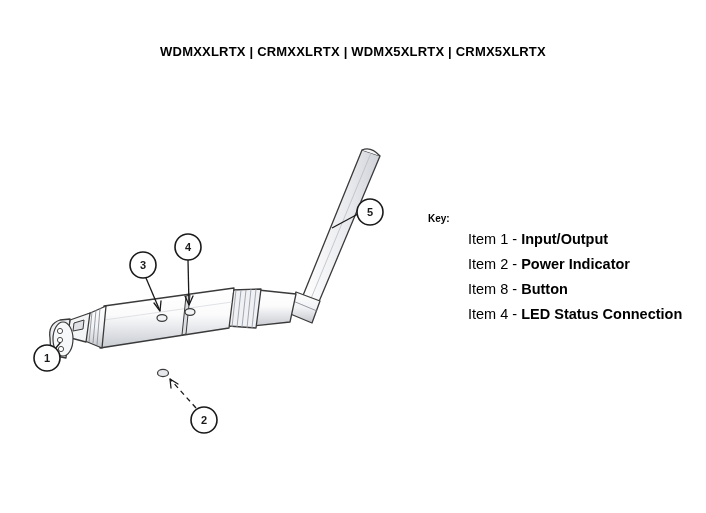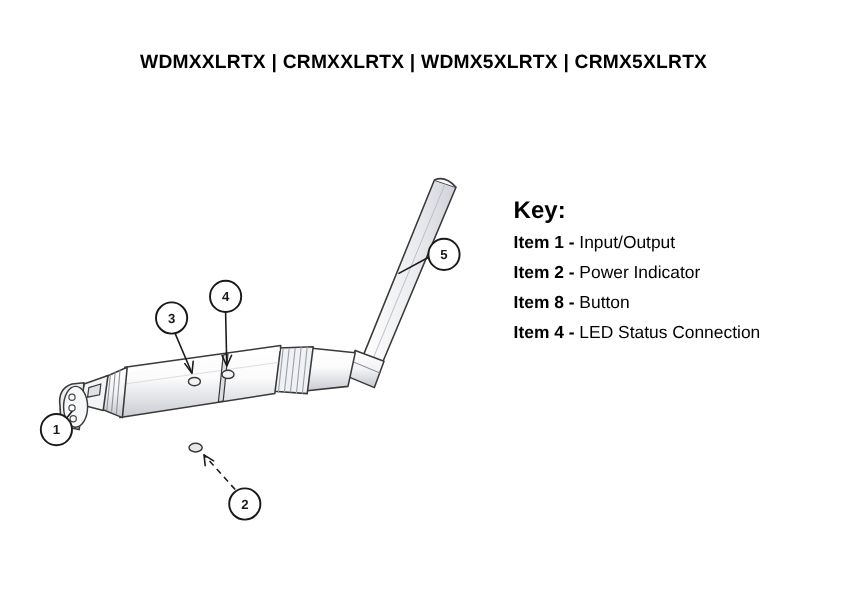--- a/index.html
+++ b/index.html
@@ -15,55 +15,57 @@
     color: #000000;
     overflow: hidden;
   }
 
   .title {
     position: absolute;
     left: 0;
     top: 44px;
     width: 706px;
     text-align: center;
-    font-size: 16px;
+    font-size: 13px;
     font-weight: bold;
     letter-spacing: 0.2px;
     color: #000;
   }
 
   .diagram {
     position: absolute;
     left: 0;
     top: 90px;
     width: 430px;
     height: 400px;
   }
 
   .key {
     position: absolute;
     left: 428px;
     top: 165px;
     width: 270px;
   }
   .key-title {
-    font-size: 20px;
+    font-size: 10px;
     font-weight: bold;
     margin-bottom: 3px;
+    margin-top: 48px;
   }
   .key-row {
     font-size: 14.5px;
     line-height: 25px;
     white-space: nowrap;
   }
   .key-row .lbl {
-    font-weight: bold;
+    font-weight: normal;
+    margin-left: 40px;
   }
   .key-row .val {
-    font-weight: normal;
+    font-weight: bold;
   }
 
   .callout-num {
     font-size: 11px;
     font-weight: bold;
     fill: #1a1a1a;
     font-family: "Liberation Sans", sans-serif;
   }
 </style>
 </head>

